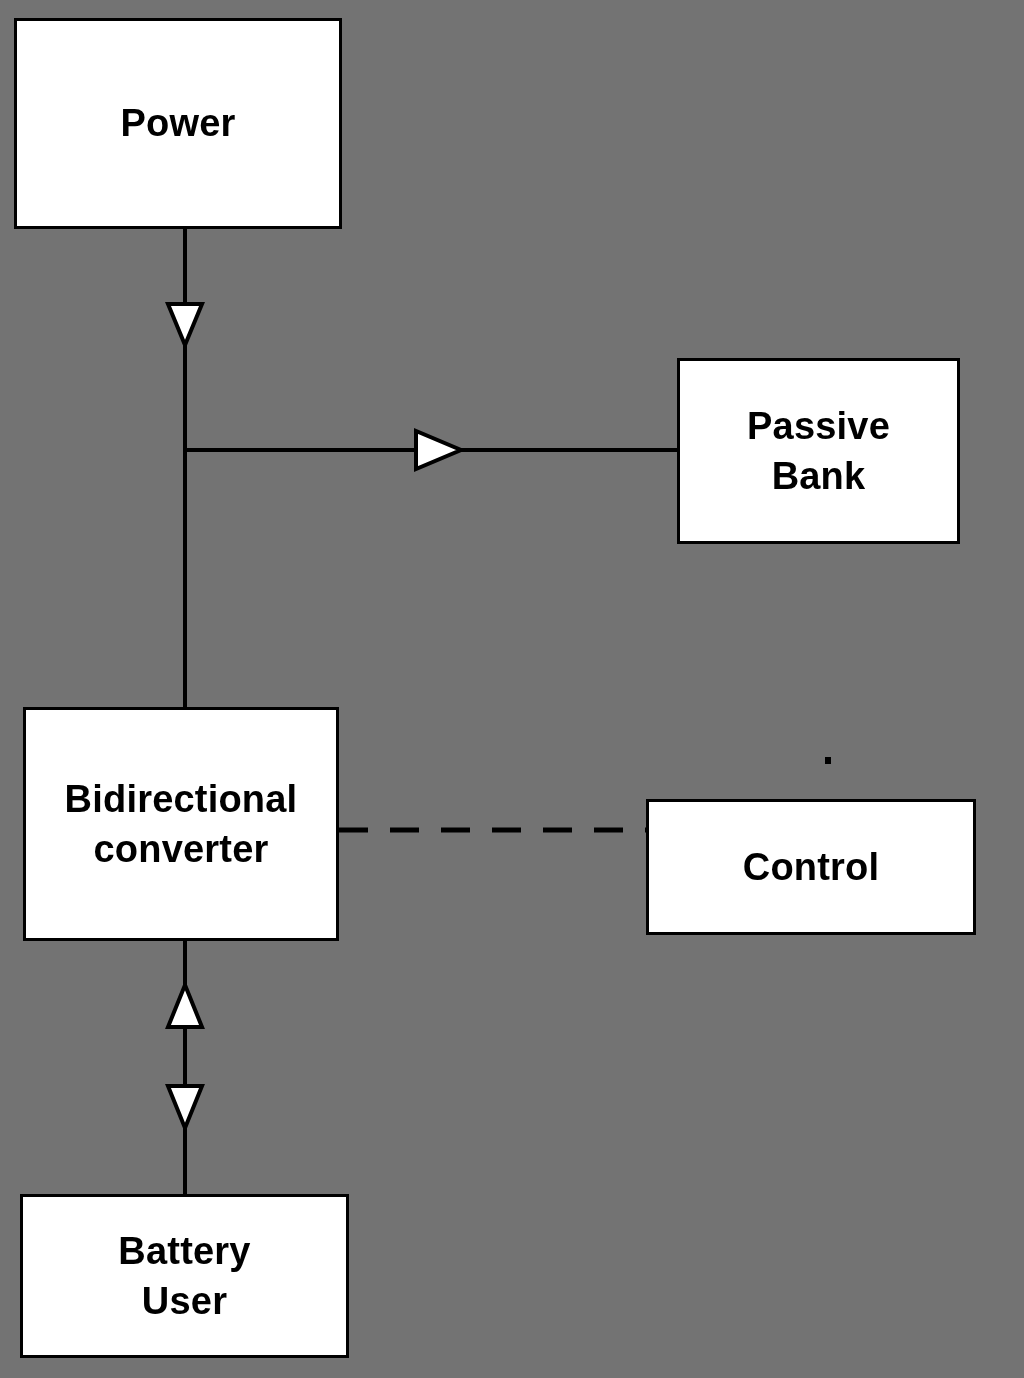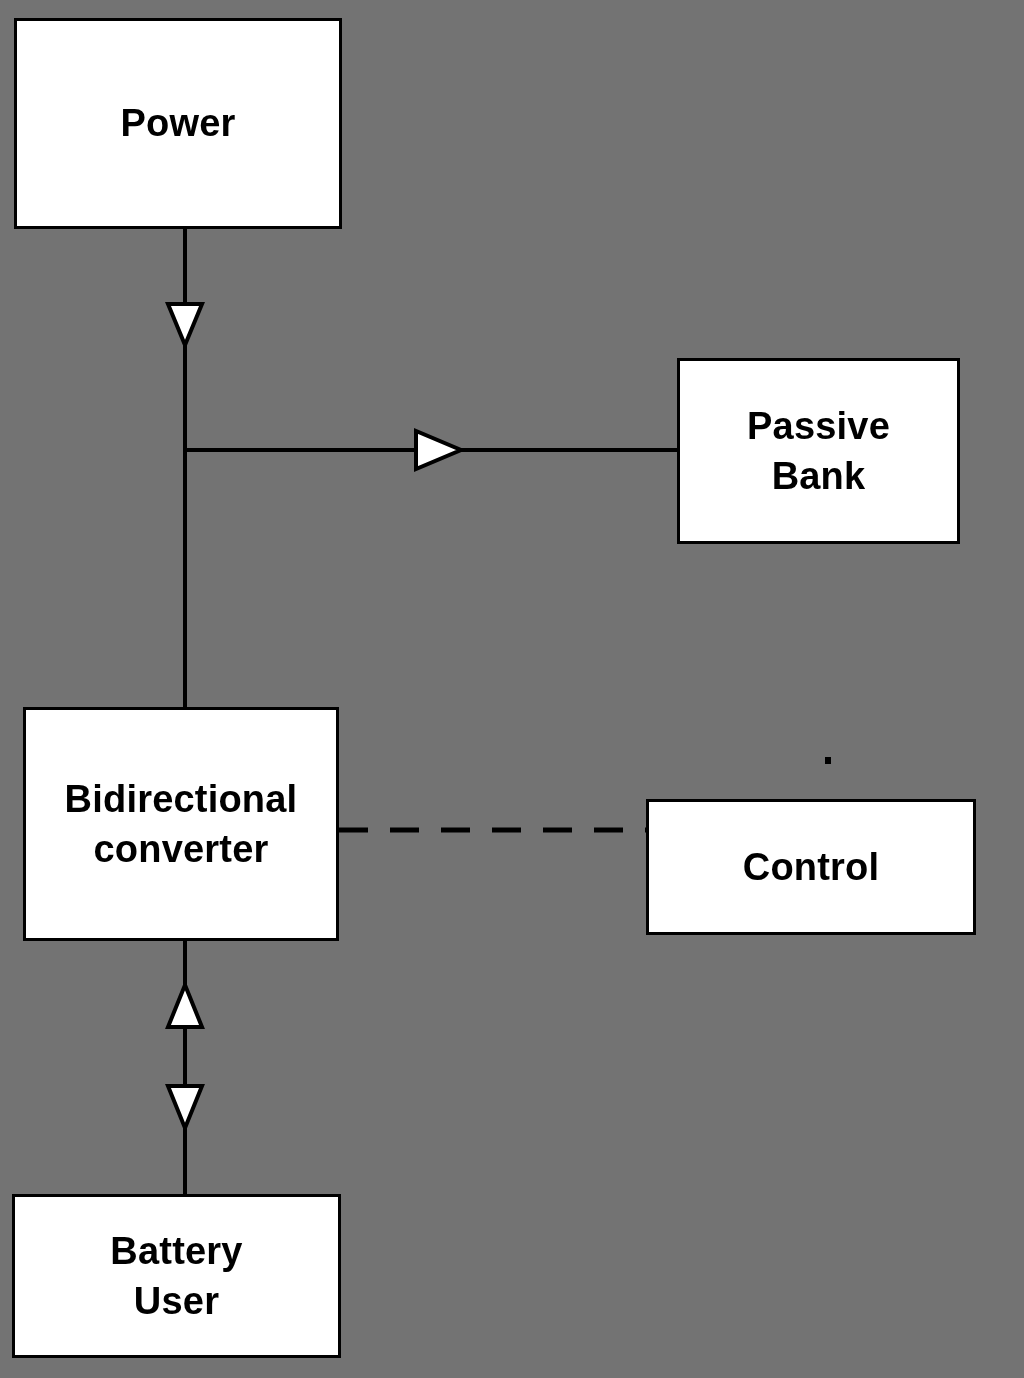--- a/index.html
+++ b/index.html
@@ -55,21 +55,21 @@
   #node-bidirectional-converter {
     left: 23px;  top: 707px;  width: 316px; height: 234px;
     font-size: 38px;
   }
   #node-control {
     left: 646px; top: 763px;  width: 330px; height: 136px;
     font-size: 38px;
     margin-top: 36px;
   }
   #node-battery-bank {
-    left: 12px;  top: 1194px; width: 329px; height: 164px;
+    left: 20px;  top: 1194px; width: 329px; height: 164px;
     font-size: 38px;
   }
 </style>
 </head>
 <body>
 
 <div id="diagram-root">
 
   <svg id="diagram-svg" viewBox="0 0 1024 1378" xmlns="http://www.w3.org/2000/svg">
 

